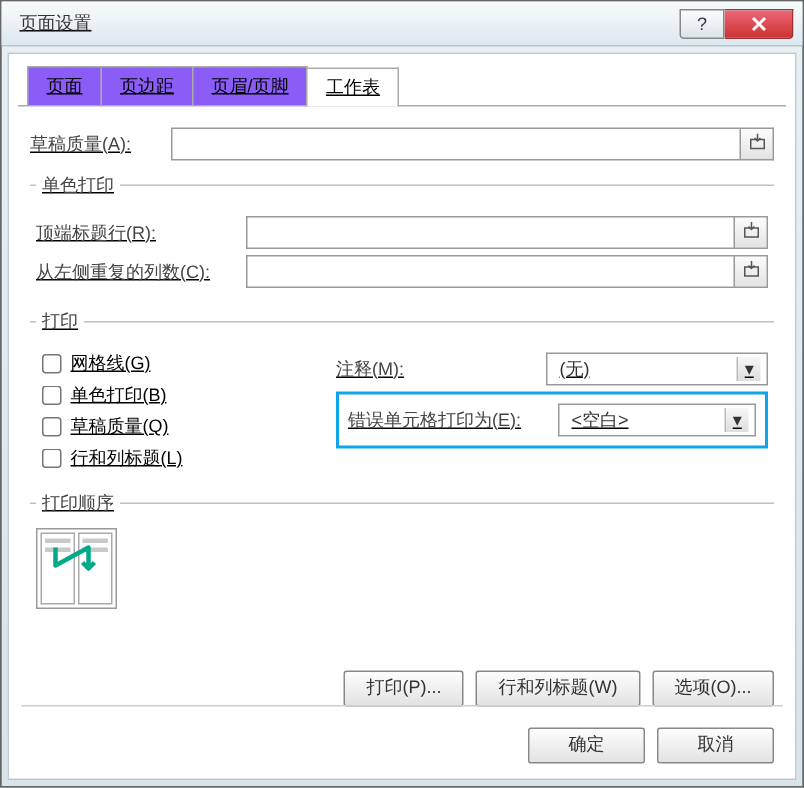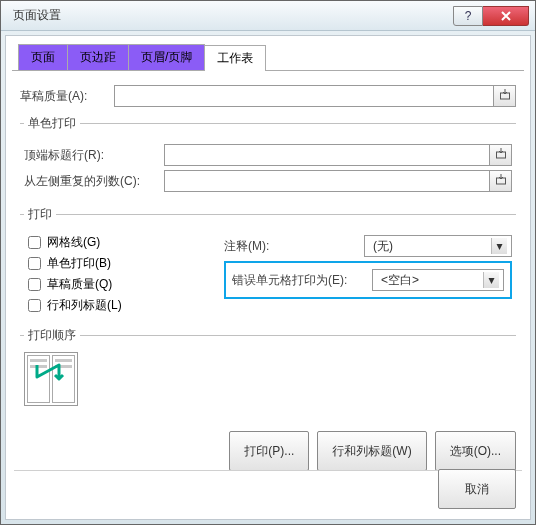--- a/index.html
+++ b/index.html
@@ -2,20 +2,21 @@
 <html><head>
 <meta charset="utf-8">
 <style>
   * { box-sizing: border-box; font-family: "Microsoft YaHei", SimSun, sans-serif; font-size: 12px; }
   body { margin: 0; padding: 0; background: #5a7a8a; width: 536px; height: 525px; overflow: hidden; }
   .window {
     position: relative; width: 536px; height: 525px;
     background: linear-gradient(#e8f0f4, #d8e4ea);
     border: 1px solid #666;
     box-shadow: 0 2px 12px rgba(0,0,0,.3);
+    text-decoration: underline;
   }
   .titlebar {
     height: 30px;
     background: linear-gradient(#f8fbfd, #dde8ef);
     display: flex; align-items: center; padding: 0 6px;
     border-bottom: 1px solid #b5c5cf;
   }
   .titlebar .title { flex: 1; color: #333; padding-left: 6px; }
   .tbtns { display: flex; gap: 0; }
   .tbtn {
@@ -72,23 +73,23 @@
     display:flex; padding:2px; gap:2px;
   }
   .ordimg .page { flex:1; border:1px solid #aaa; position:relative; }
   .ordimg .page::before, .ordimg .page::after { content:""; position:absolute; left:2px; right:2px; height:3px; background:#c9c9c9; }
   .ordimg .page::before { top:3px; }
   .ordimg .page::after { top:9px; }
   .ordimg .zarrow { position:absolute; left:4px; top:6px; width:40px; height:40px; pointer-events:none; }
   .zarrow svg { width:100%; height:100%; }
   .buttonbar { position:absolute; right:14px; bottom:48px; display:flex; gap:8px; }
   .btn {
-    height: 40px; padding: 2px 14px; border:1px solid #888;
+    height: 24px; padding: 2px 14px; border:1px solid #888;
     background:linear-gradient(#fdfdfd,#e3e3e3); cursor:pointer; border-radius:2px;
-    color:#333; display:inline-flex; align-items:center;
+    color:#333; display:inline-flex; 
   }
   .footer {
     position:absolute; right:14px; bottom:10px; display:flex; gap:8px; padding-top:8px;
   }
   .footer .btn { min-width:78px; justify-content:center; }
   hr.div { position:absolute; left:8px; right:8px; bottom:42px; border:none; border-top:1px solid #d0d0d0; }
 </style>
 </head>
 <body>
 
@@ -229,18 +230,21 @@
         </button>
       <button class="btn">
           <span>选项(O)...</span>
         </button>
     </div>
 
     <hr class="div">
 
     <div class="footer">
       <button class="btn">
+          <span>确定</span>
+        </button>
+      <button class="btn">
           <span>取消</span>
         </button>
     </div>
 
   </div>
 </div>
 
 </body></html>

